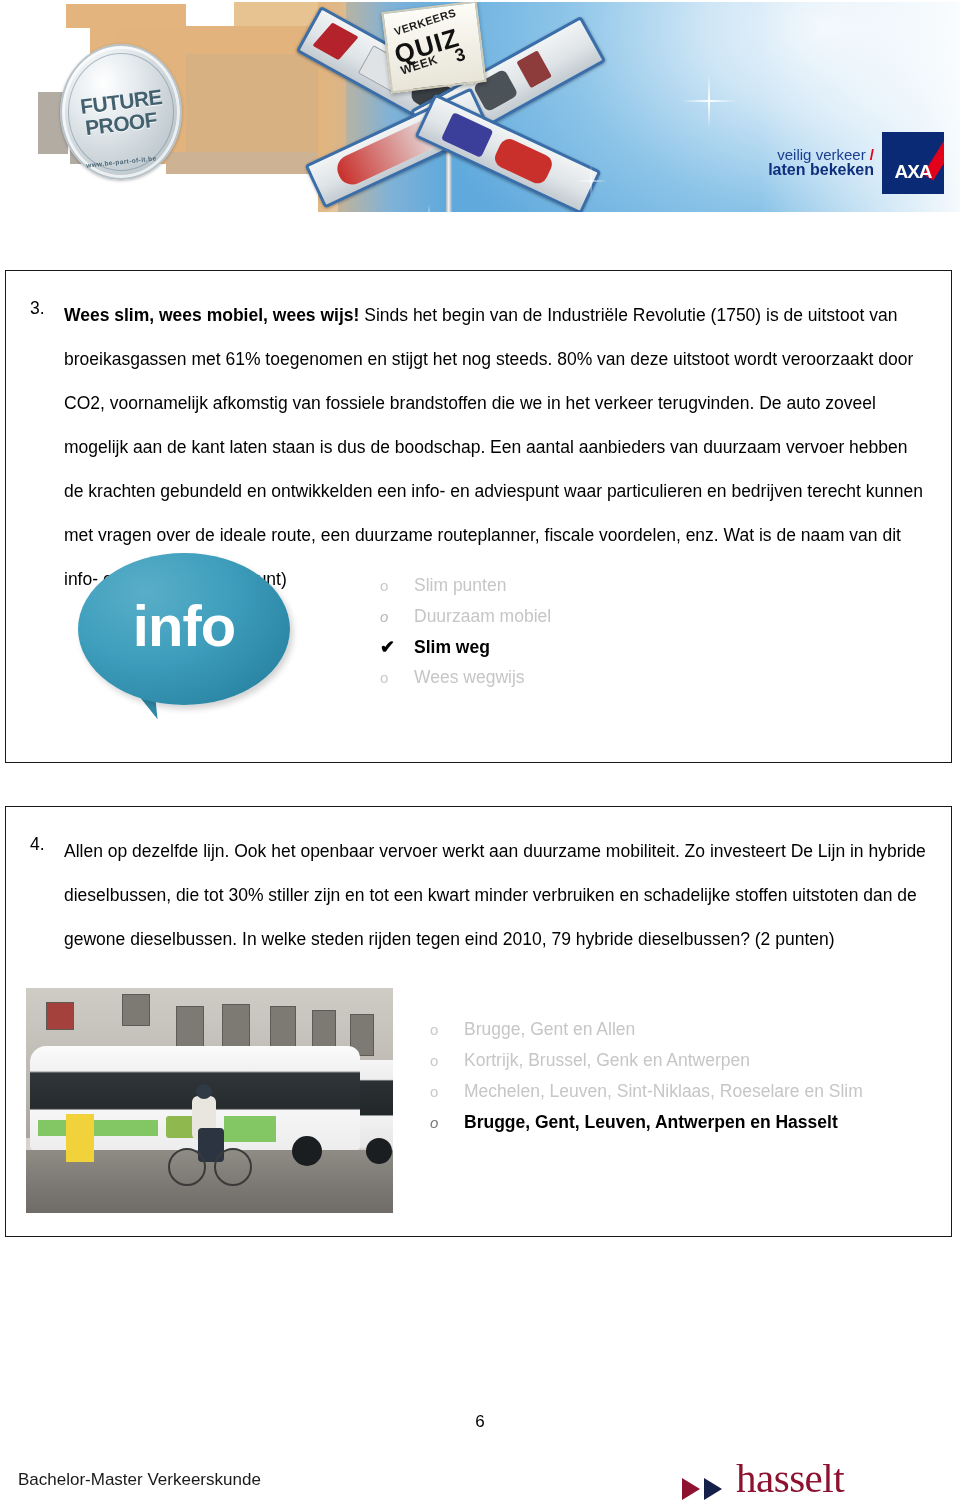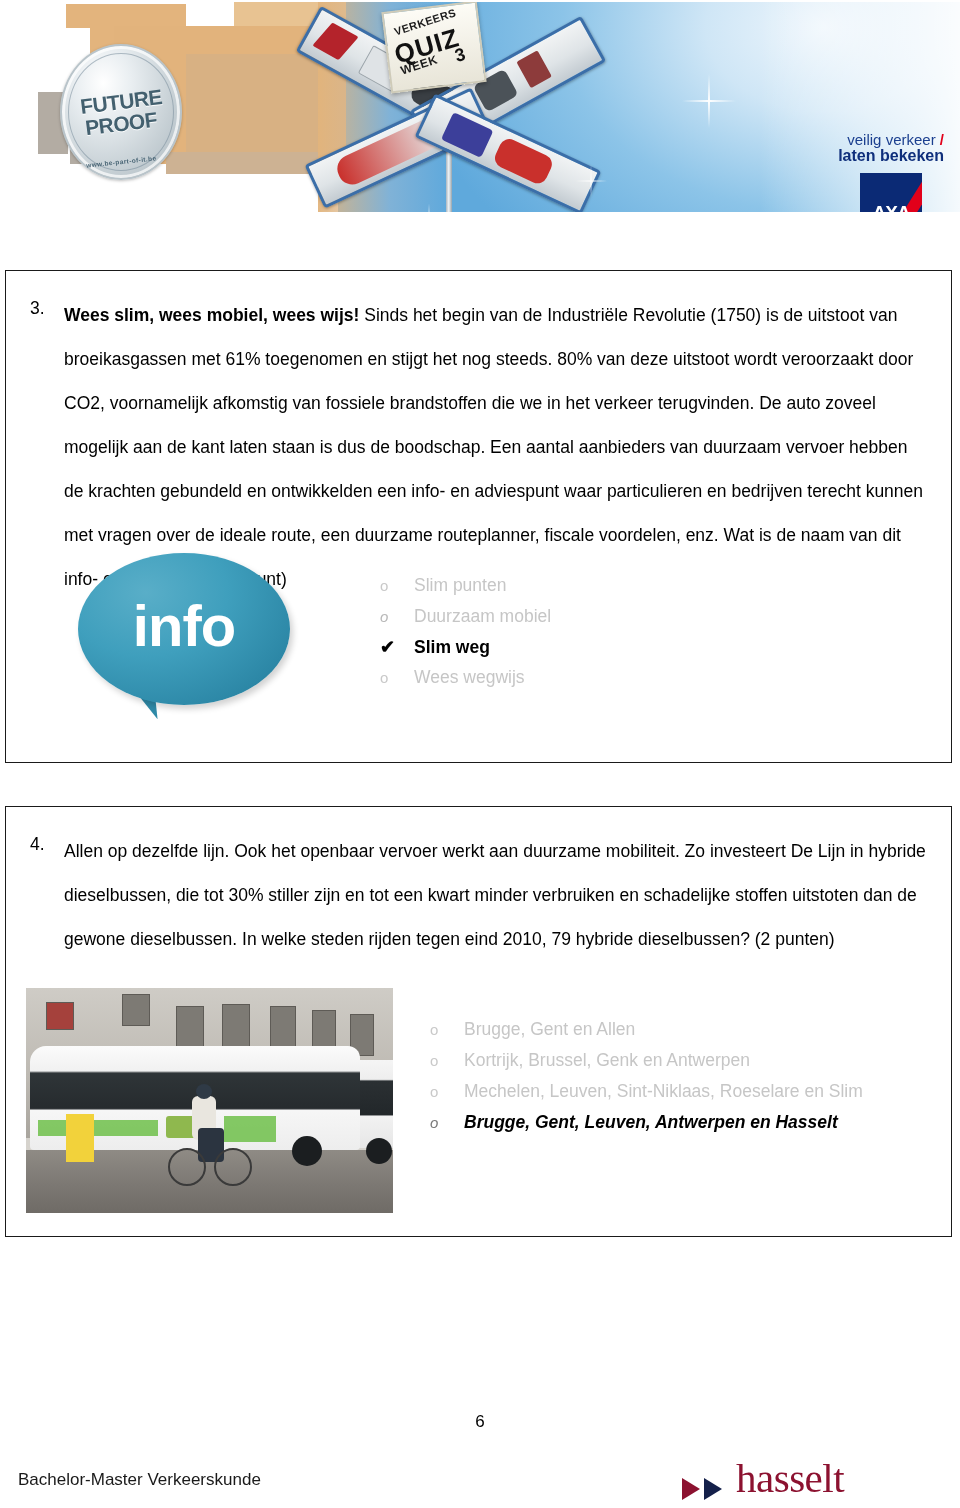--- a/index.html
+++ b/index.html
@@ -165,21 +165,20 @@
   .sp3 { left: 390px; top: 188px; transform: scale(.5); }
 
   
   .axa-wrap {
     position: absolute;
     right: 16px;
     top: 130px;
     display: flex;
     align-items: center;
     gap: 8px;
-    flex-direction: column;
   }
   .vv-text {
     text-align: right;
     line-height: 1.05;
     font-family: "Liberation Sans", sans-serif;
   }
   .vv-l1 { font-size: 15px; color: #1b3f8f; font-weight: normal; }
   .vv-slash { color: #e2001a; font-weight: bold; }
   .vv-l2 { font-size: 16px; color: #0f2f7c; font-weight: bold; }
   .axa-logo {
@@ -258,21 +257,21 @@
     width: 34px;
     flex: 0 0 34px;
     font-size: 15px;
     color: #c9c9c9;
     text-align: left;
   }
   .ans-label { color: #c6c6c6; }
   .ans-item.selected .ans-marker { color: #000000; font-size: 18px; font-weight: bold; }
   .ans-item.selected .ans-label { color: #000000; font-weight: bold; }
   .ans-item.selected-italic .ans-marker { color: #7a7a7a; }
-  .ans-item.selected-italic .ans-label { color: #000000; font-weight: bold; font-style: italic; }
+  .ans-item.selected-italic .ans-label { color: #000000; font-weight: bold; }
 
   
   .q3-media {
     position: absolute;
     left: 60px;
     top: 533px;
     width: 300px;
     height: 225px;
   }
   .bubble {

